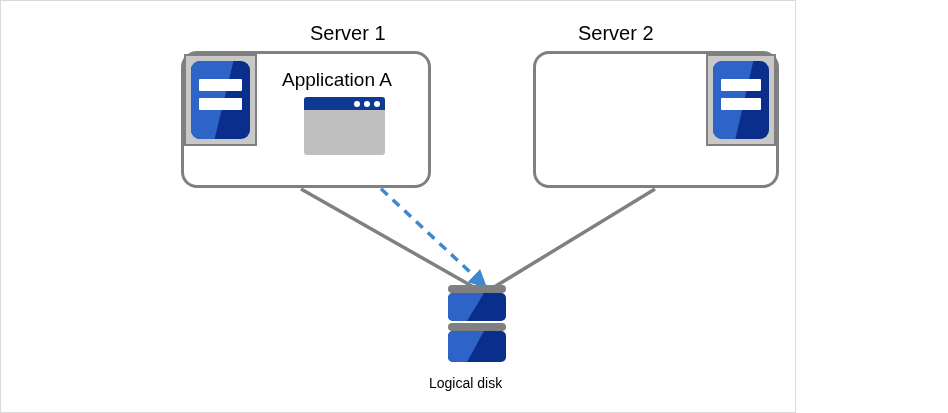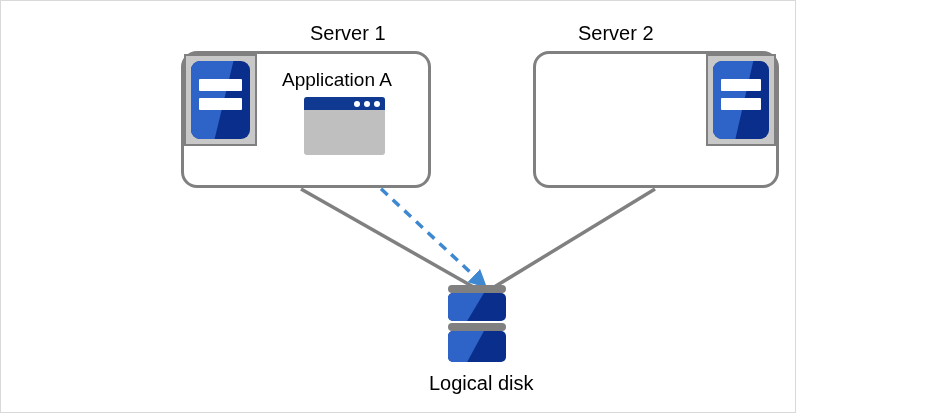--- a/index.html
+++ b/index.html
@@ -34,21 +34,21 @@
   }
   .server-title {
     font-size: 20px;
     line-height: 24px;
   }
   .app-title {
     font-size: 19px;
     line-height: 22px;
   }
   .disk-title {
-    font-size: 20px;
+    font-size: 14px;
     line-height: 24px;
   }
   .server-box {
     position: absolute;
     border: 3px solid #808080;
     border-radius: 16px;
     background: #ffffff;
     box-sizing: border-box;
   }
   .server-icon {

